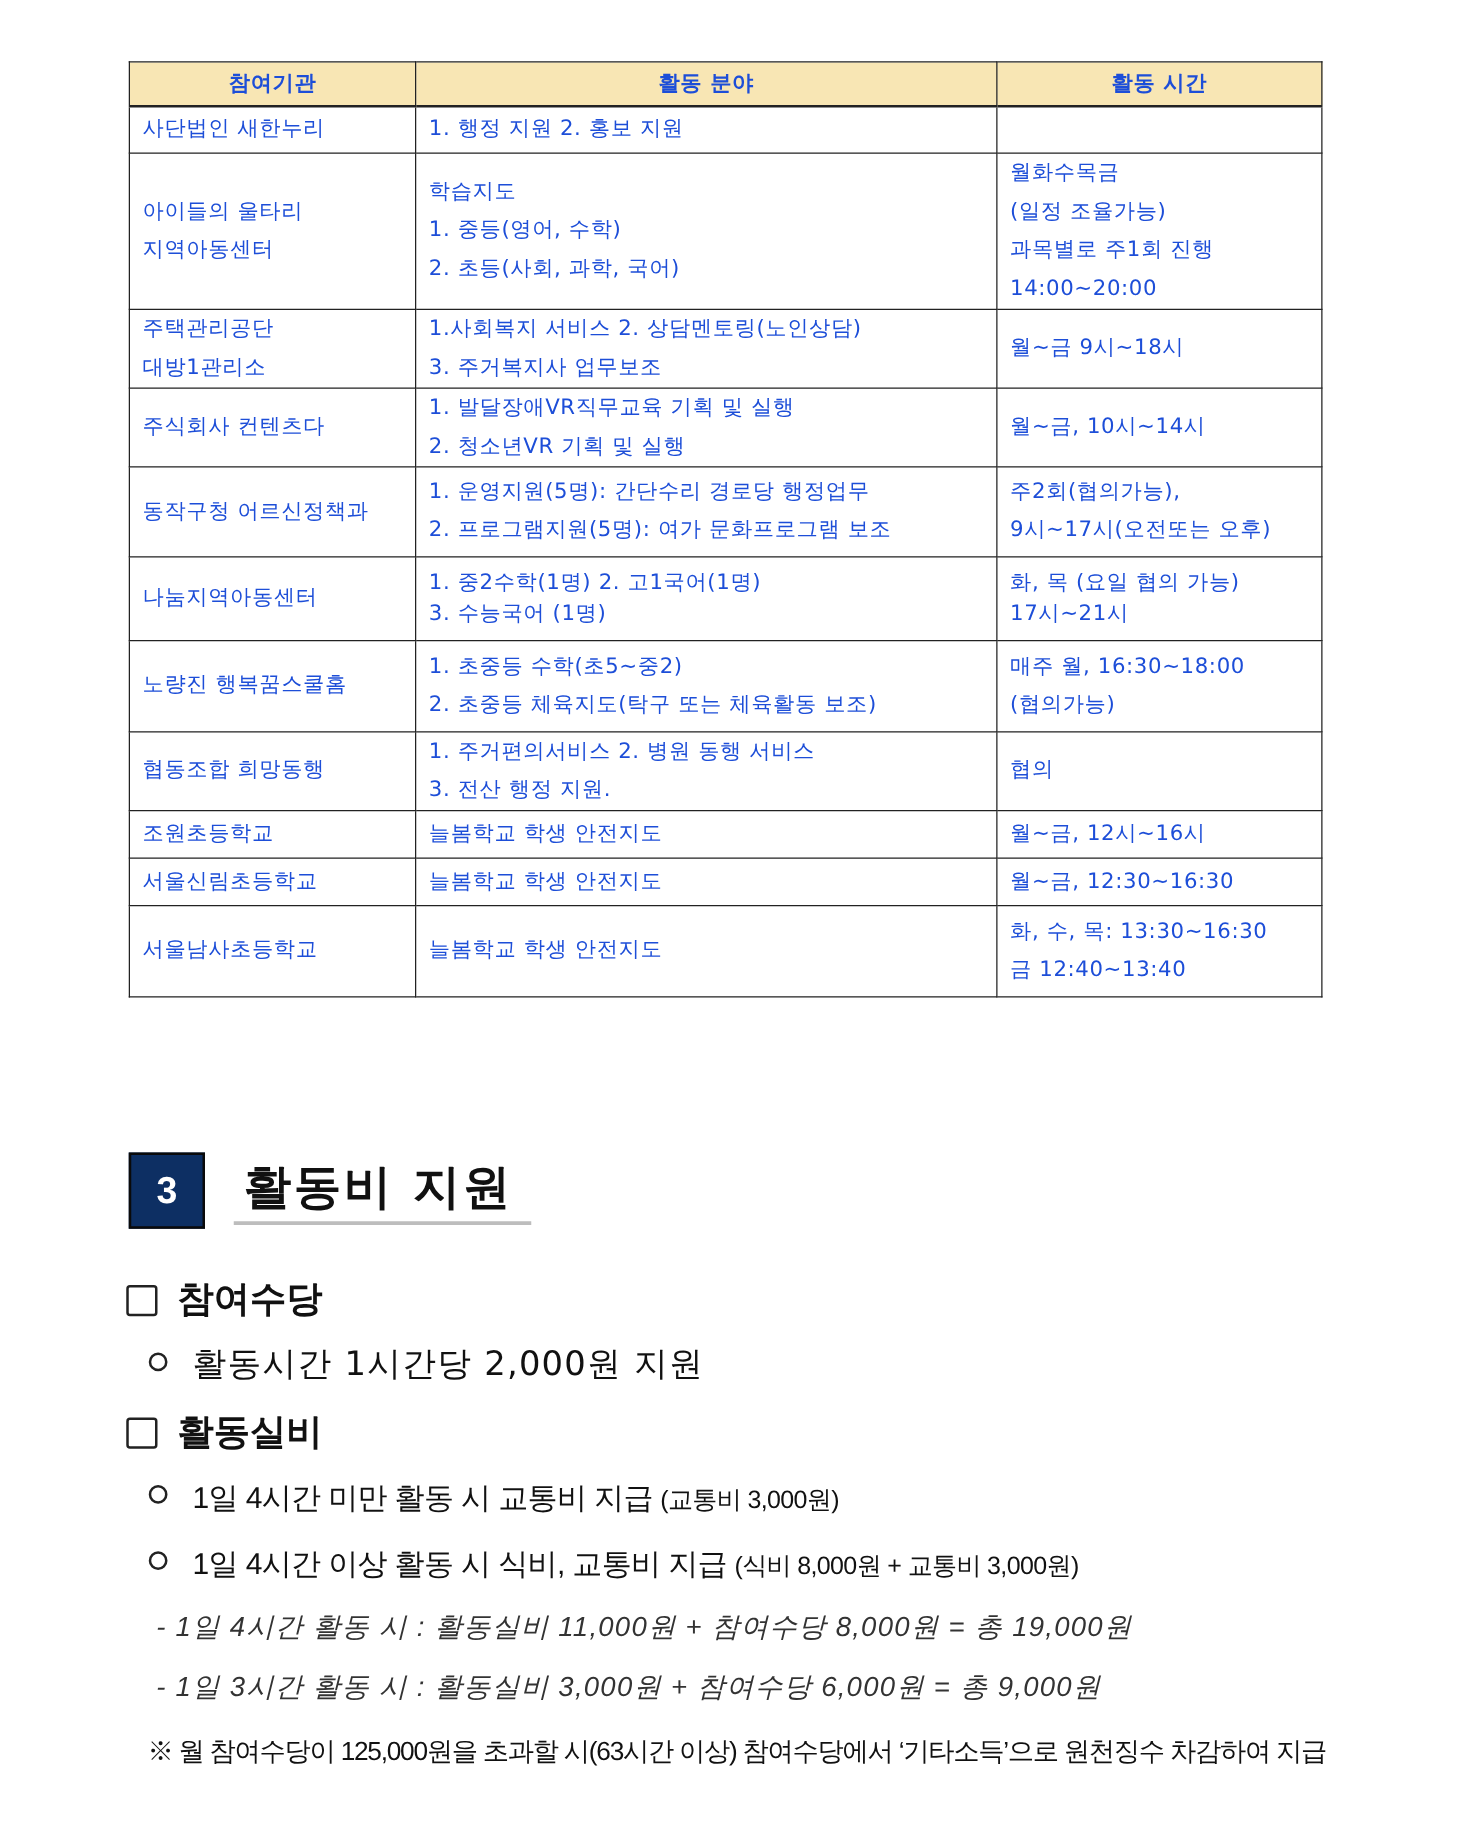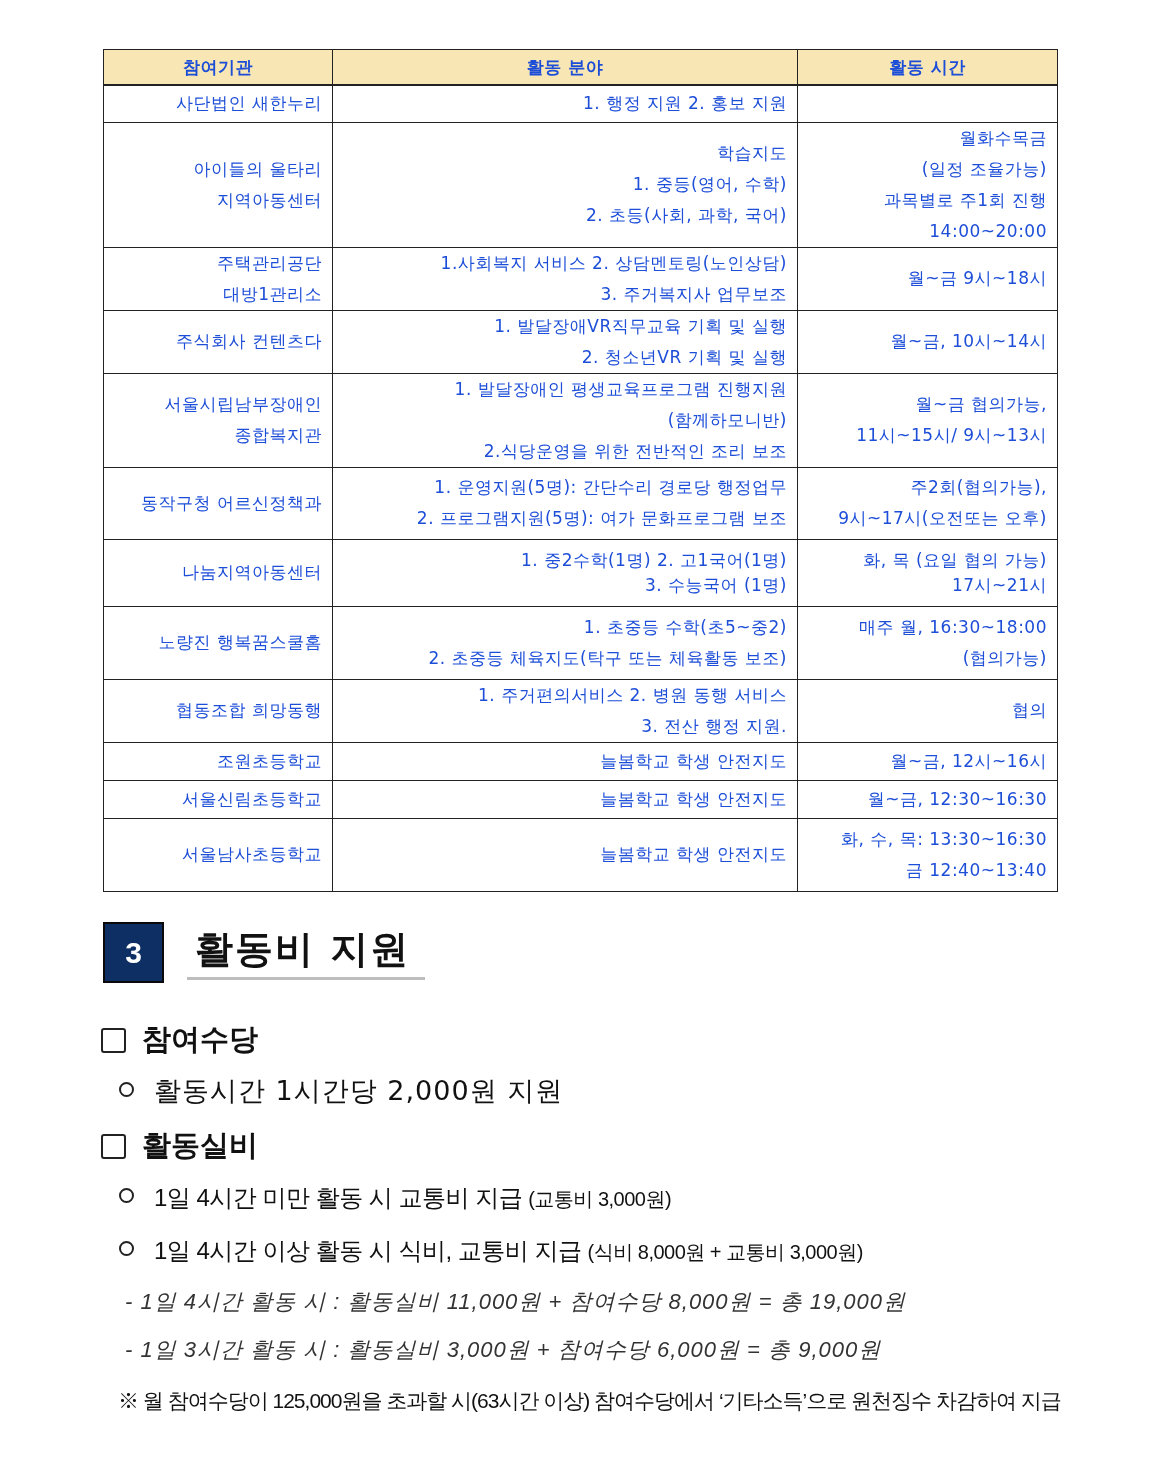--- a/index.html
+++ b/index.html
@@ -4,21 +4,21 @@
 <style>
   html, body { margin: 0; padding: 0; background: #ffffff; }
   body { width: 1170px; height: 1461px; position: relative; font-family: "DejaVu Sans", "Liberation Sans", sans-serif; color: #111; overflow: hidden; }
 
   table.orgs { position: absolute; left: 103px; top: 49px; width: 954px; border-collapse: collapse; table-layout: fixed; }
   table.orgs col.c1 { width: 229px; }
   table.orgs col.c2 { width: 465px; }
   table.orgs col.c3 { width: 260px; }
   table.orgs th, table.orgs td { border: 1px solid #222; font-size: 17px; line-height: 31px; padding: 0 10px; vertical-align: middle; font-weight: normal; color: #1d4ed8; letter-spacing: 0.5px; }
   table.orgs th { background: #f8e6b4; text-align: center; font-weight: bold; height: 34px; font-size: 17px; border-bottom: 2px solid #222; }
-  table.orgs td .line { display: block; white-space: nowrap; text-align: right; }
+  table.orgs td .line { display: block; white-space: nowrap; }
   table.orgs td.tight .line { line-height: 25px; }
 
   .section { position: absolute; left: 103px; top: 922px; }
   .num-box { position: absolute; left: 0; top: 0; width: 61px; height: 61px; background: #0d2f63; border: 2px solid #0a0a0a; box-sizing: border-box; color: #fff; font-weight: bold; font-size: 30px; display: flex; align-items: center; justify-content: center; font-family: "Liberation Sans", sans-serif; }
   .sec-title { position: absolute; left: 92px; top: 2px; font-size: 38px; font-weight: bold; letter-spacing: 2px; white-space: nowrap; }
   .sec-underline { position: absolute; left: 84px; top: 55px; width: 238px; height: 3px; background: #bdbdbd; }
 
   .heading { position: absolute; left: 101px; font-size: 29px; font-weight: bold; display: flex; align-items: center; white-space: nowrap; }
   .checkbox { display: inline-block; width: 25px; height: 25px; border: 2px solid #222; border-radius: 3px; box-sizing: border-box; margin-right: 16px; }
   .bullet-line { position: absolute; left: 119px; white-space: nowrap; display: flex; align-items: baseline; }
@@ -92,35 +92,20 @@
           <span class="line">주식회사 컨텐츠다</span>
         </td>
         <td>
           <span class="line">1. 발달장애VR직무교육 기획 및 실행</span>
           <span class="line">2. 청소년VR 기획 및 실행</span>
         </td>
         <td>
           <span class="line">월~금, 10시~14시</span>
         </td>
       </tr>
-      <tr style="height: 88px;">
-        <td>
-          <span class="line">서울시립남부장애인</span>
-          <span class="line">종합복지관</span>
-        </td>
-        <td>
-          <span class="line">1. 발달장애인 평생교육프로그램 진행지원</span>
-          <span class="line">(함께하모니반)</span>
-          <span class="line">2.식당운영을 위한 전반적인 조리 보조</span>
-        </td>
-        <td>
-          <span class="line">월~금 협의가능,</span>
-          <span class="line">11시~15시/ 9시~13시</span>
-        </td>
-      </tr>
       <tr style="height: 72px;">
         <td>
           <span class="line">동작구청 어르신정책과</span>
         </td>
         <td>
           <span class="line">1. 운영지원(5명): 간단수리 경로당 행정업무</span>
           <span class="line">2. 프로그램지원(5명): 여가 문화프로그램 보조</span>
         </td>
         <td>
           <span class="line">주2회(협의가능),</span>

